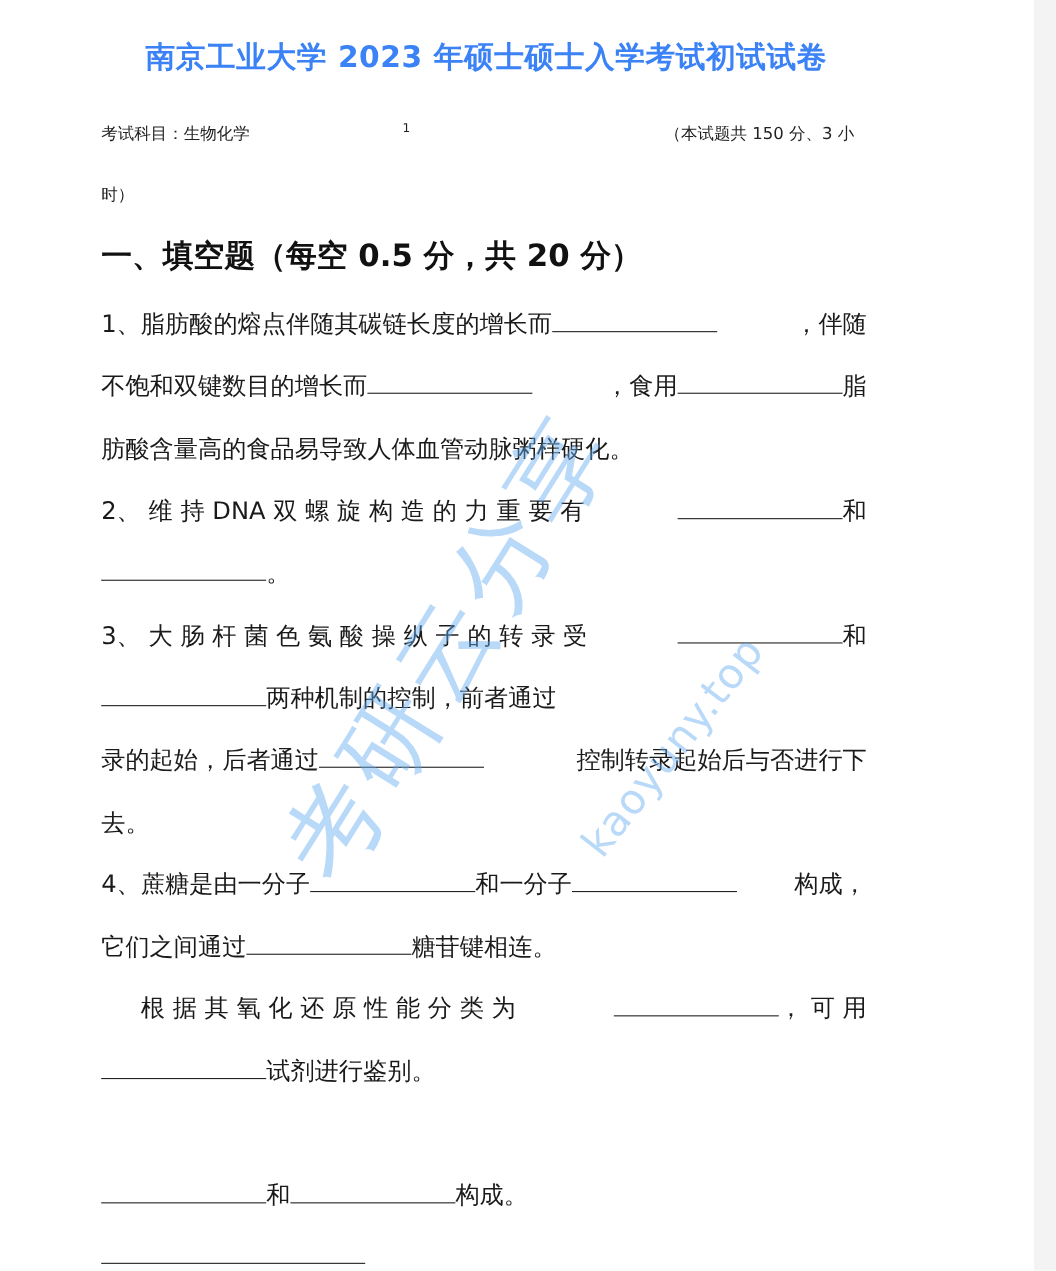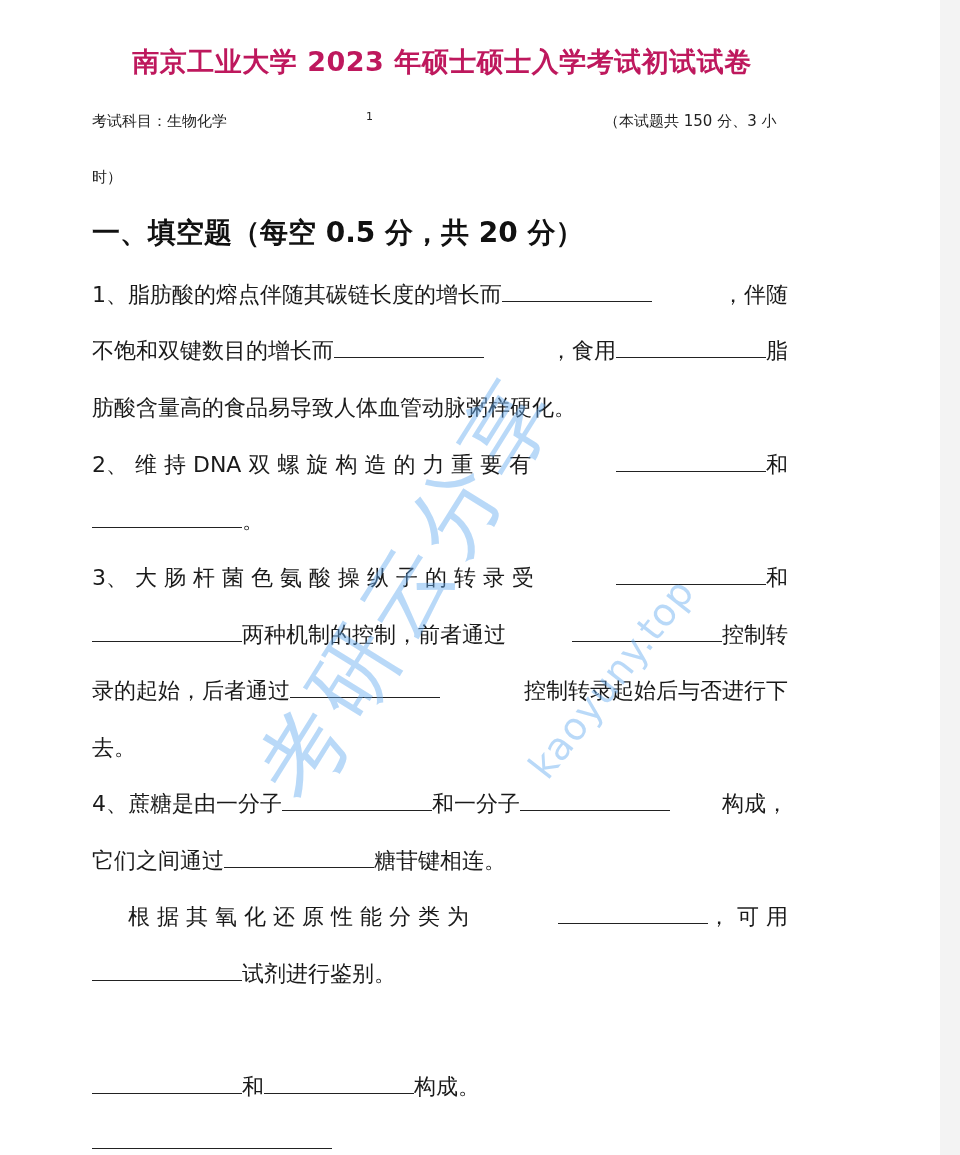--- a/index.html
+++ b/index.html
@@ -11,22 +11,22 @@
     }
     .page {
       position: absolute; left: 0; top: 0; width: 940px; height: 1155px;
       background: #ffffff;
     }
     .scroll-track {
       position: absolute; left: 940px; top: 0; width: 20px; height: 1155px;
       background: #f3f3f3;
     }
     .title {
-      position: absolute; left: 0; top: 44px; width: 884px; text-align: center;
-      font-size: 27px; font-weight: bold; letter-spacing: 0.5px; color: #be185d;
+      position: absolute; left: 0; top: 34px; width: 884px; text-align: center;
+      font-size: 27px; font-weight: bold; letter-spacing: 0.5px; color: #3b82f6;
     }
     .meta {
       position: absolute; font-size: 15px; color: #222;
     }
     .section {
       position: absolute; left: 92px; top: 214px; font-size: 28px; font-weight: bold; color: #111;
     }
     .line {
       position: absolute; left: 92px; font-size: 22px; color: #1a1a1a; white-space: nowrap;
     }
@@ -71,21 +71,20 @@
   <div class="line" style="top:506px;">
     <span class="blank"></span><span>。</span>
   </div>
 
   <div class="line just" style="top:563px;">
     <span>3、 大 肠 杆 菌 色 氨 酸 操 纵 子 的 转 录 受</span>
     <span><span class="blank"></span><span>和</span></span>
   </div>
   <div class="line just" style="top:620px;">
     <span><span class="blank"></span><span>两种机制的控制，前者通过</span></span>
-    <span><span class="blank"></span><span>控制转</span></span>
   </div>
   <div class="line just" style="top:676px;">
     <span><span>录的起始，后者通过</span><span class="blank"></span></span>
     <span>控制转录起始后与否进行下</span>
   </div>
   <div class="line" style="top:733px;">去。</div>
 
   <div class="line just" style="top:789px;">
     <span><span>4、蔗糖是由一分子</span><span class="blank"></span><span>和一分子</span><span class="blank"></span></span>
     <span>构成，</span>

